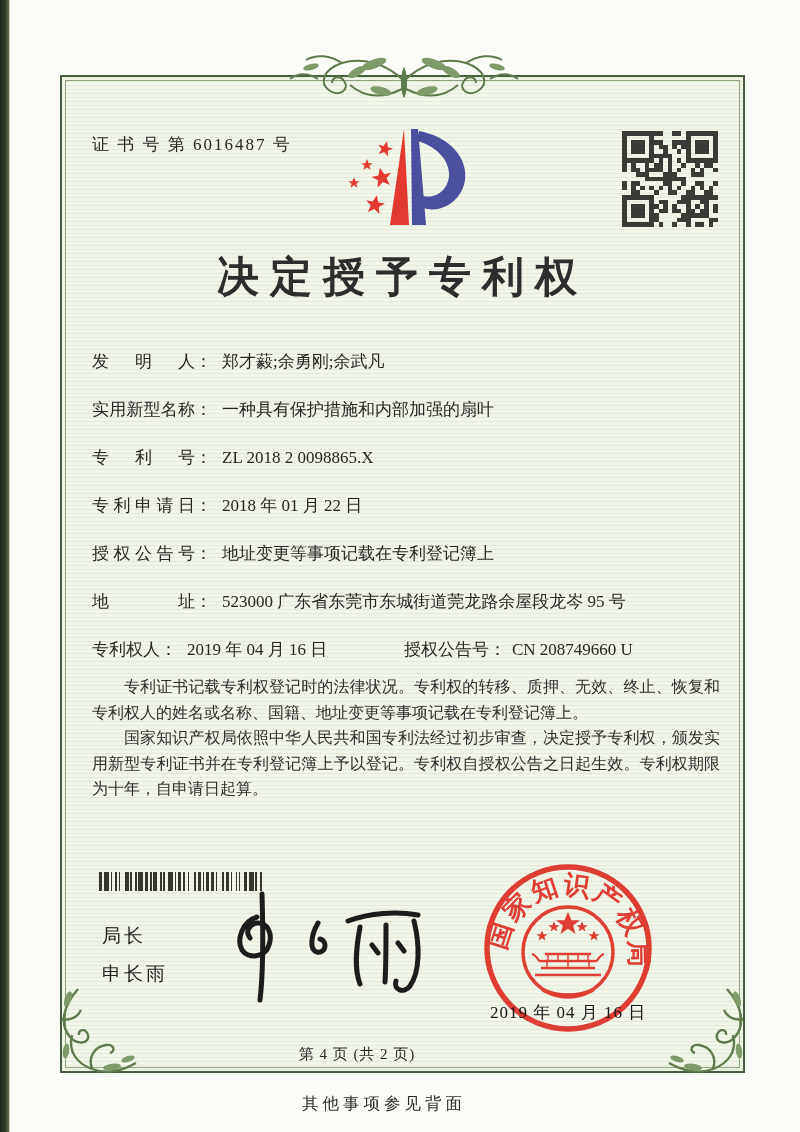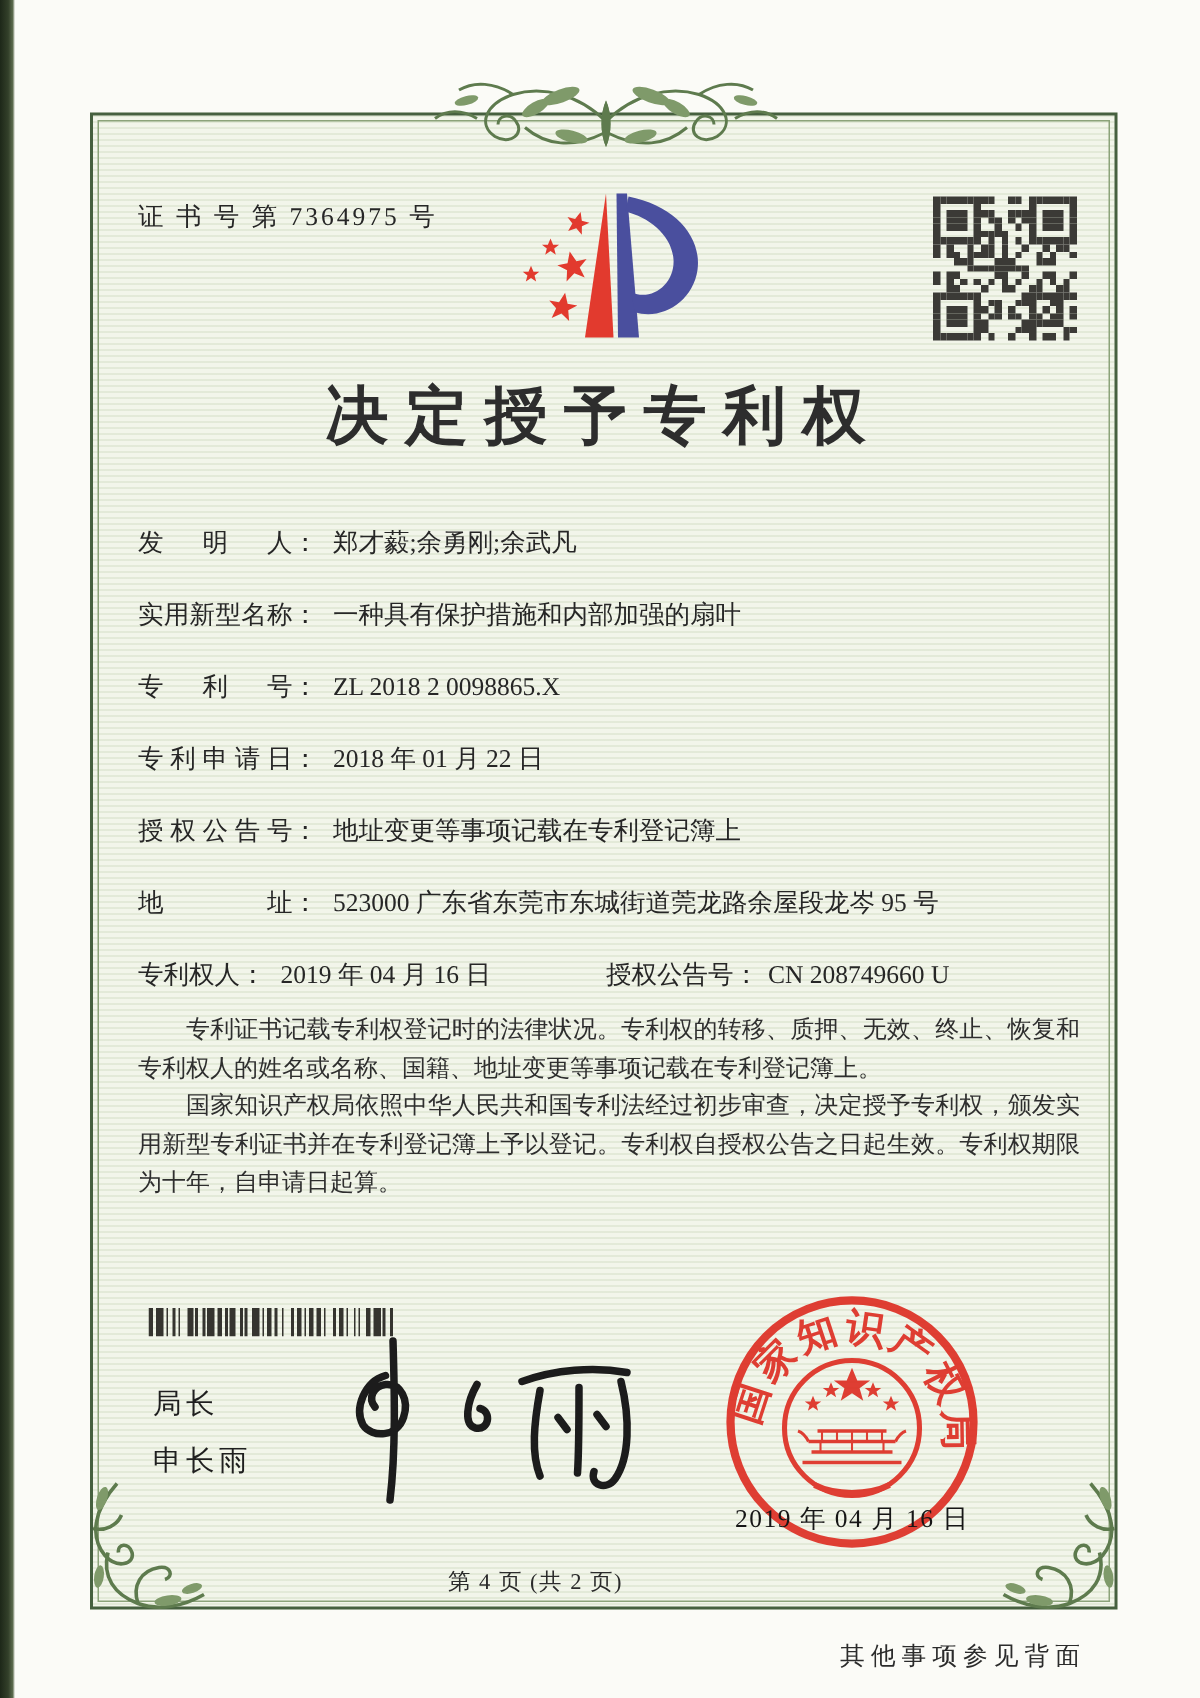--- a/index.html
+++ b/index.html
@@ -37,21 +37,21 @@
   .barcode i{height:100%;background:#35342f;flex:none;}
   .director{position:absolute;left:40px;top:846px;font-family:"Liberation Sans","DejaVu Sans",sans-serif;
     font-size:19px;color:#1f1f1f;letter-spacing:3px;}
   .director div{margin-bottom:12px;}
   .signature{position:absolute;left:155px;top:810px;width:235px;height:118px;}
   .seal{position:absolute;left:418px;top:783px;width:176px;height:176px;}
   .seal-date{position:absolute;left:428px;top:924px;width:170px;font-size:17px;color:#161616;
     letter-spacing:1px;white-space:nowrap;}
   .page-info{position:absolute;left:135px;top:968px;width:320px;text-align:center;
     font-size:15px;color:#2b2b2b;letter-spacing:1px;}
-  .back-note{position:absolute;left:4px;top:1093px;width:720px;text-align:right;
+  .back-note{position:absolute;left:24px;top:1093px;width:720px;text-align:center;
     font-size:16.5px;color:#2b2b2b;letter-spacing:4px;}
 </style>
 </head>
 <body>
 
 <div class="page">
   <div class="scan-edge"></div>
 
   <div class="cert">
 
@@ -96,21 +96,21 @@
         <path d="M14 34 C22 36, 30 32, 33 25"></path>
       </g>
       <g fill="#7f9a6a">
         <ellipse cx="20" cy="14" rx="3.4" ry="8" transform="rotate(18 20 14)"></ellipse>
         <ellipse cx="18" cy="66" rx="3.2" ry="7.5" transform="rotate(8 18 66)"></ellipse>
         <ellipse cx="64" cy="82" rx="9" ry="3.4" transform="rotate(-8 64 82)"></ellipse>
         <ellipse cx="80" cy="74" rx="7" ry="3" transform="rotate(-18 80 74)"></ellipse>
       </g>
     </svg>
 
-    <div class="cert-no">证 书 号 第 7364975 号</div>
+    <div class="cert-no">证 书 号 第 6016487 号</div>
 
     <svg class="logo" viewBox="0 0 140 116">
       <defs>
         <path id="lstar" d="M0,-10 L2.9,-3.1 L9.5,-3.1 L4.1,1.2 L5.9,8.1 L0,4 L-5.9,8.1 L-4.1,1.2 L-9.5,-3.1 L-2.9,-3.1 Z" fill="#e23a2e"></path>
       </defs>
       <use href="#lstar" transform="translate(51 28) scale(.8) rotate(15)"></use>
       <use href="#lstar" transform="translate(33 44) scale(.6)"></use>
       <use href="#lstar" transform="translate(48 57) scale(1.05) rotate(-12)"></use>
       <use href="#lstar" transform="translate(20 62) scale(.58)"></use>
       <use href="#lstar" transform="translate(41 84) scale(1.0) rotate(10)"></use>

